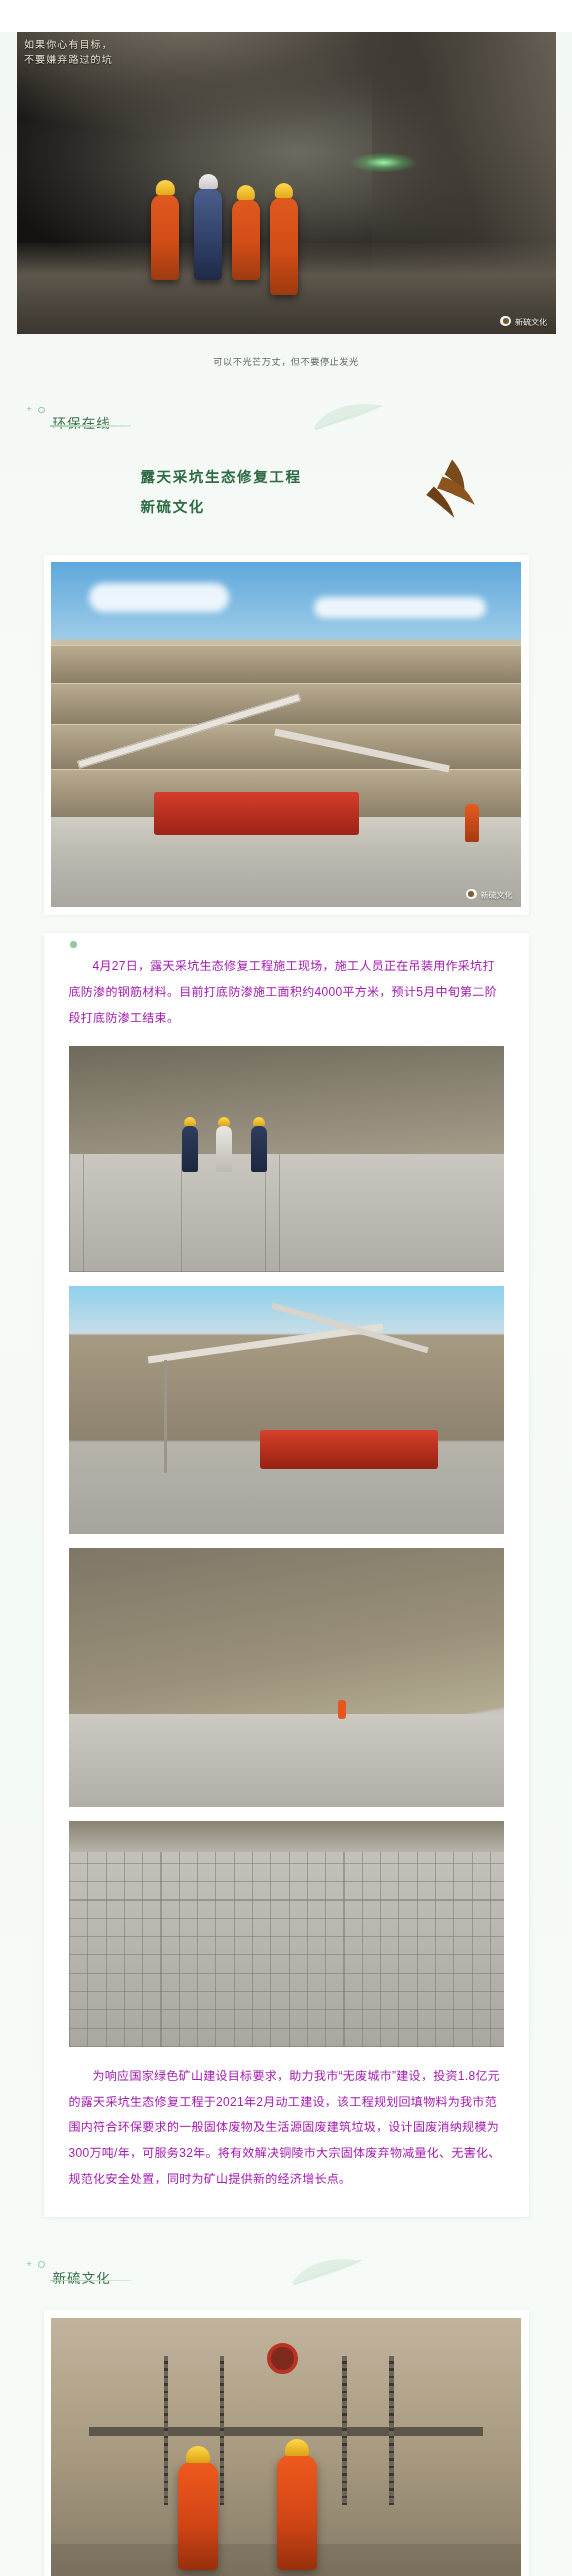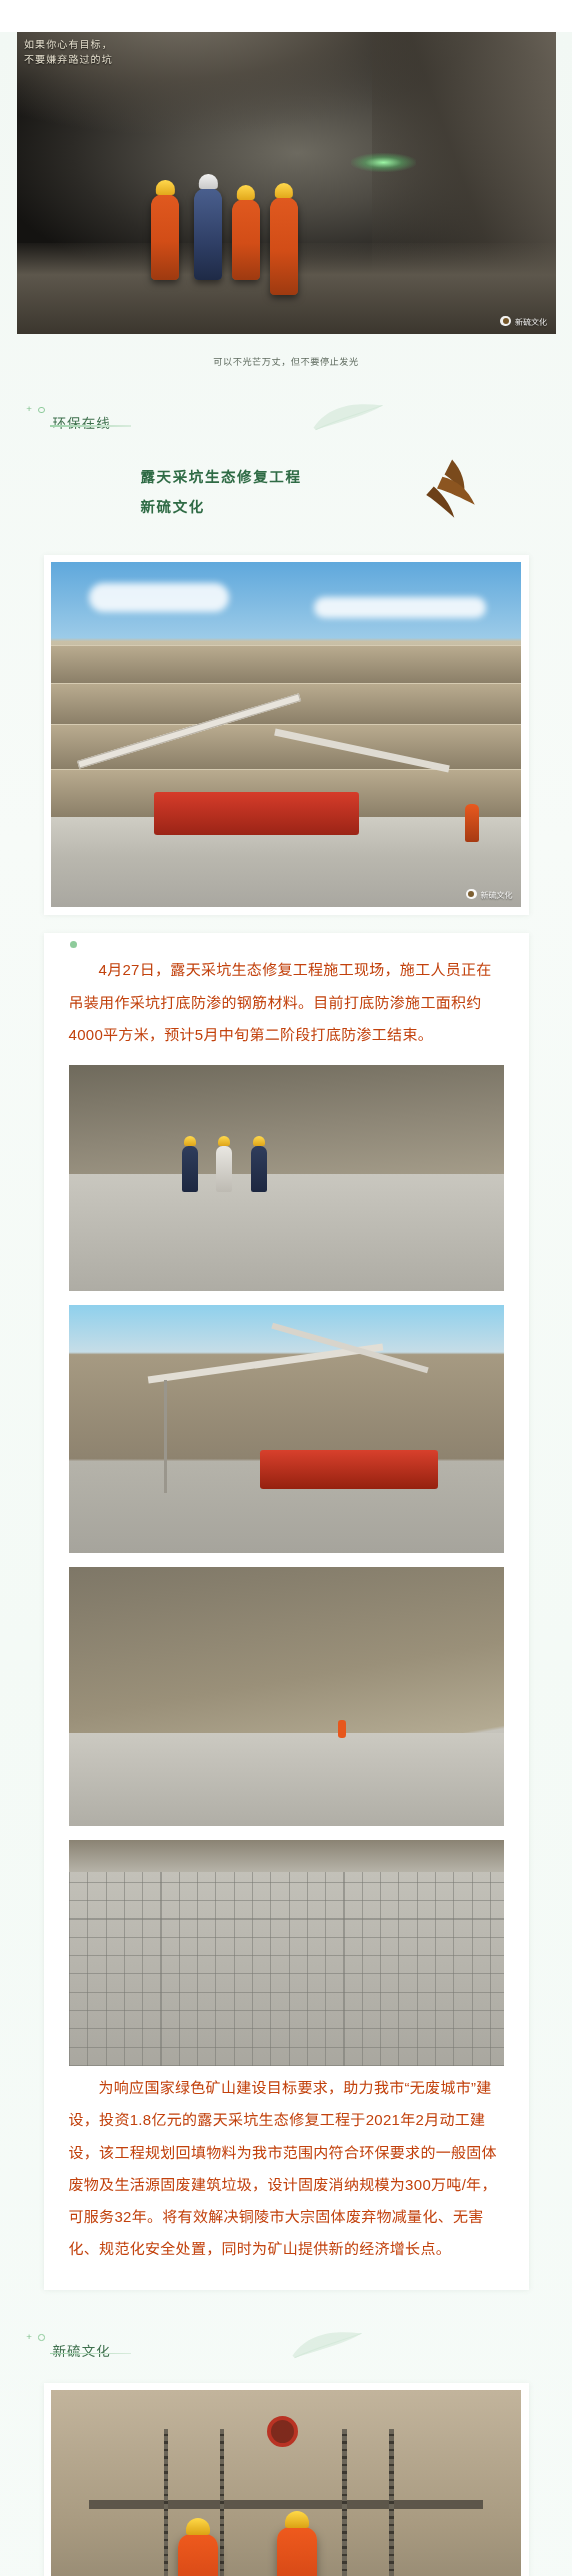--- a/index.html
+++ b/index.html
@@ -370,23 +370,23 @@
   .textcard {
     width: 485px;
     margin: 18.3px auto 0 auto;
     background: #ffffff;
     padding: 21.5px 25px 24px 25px;
     box-shadow: 0 1.1px 5.4px rgba(80,110,90,.10);
     position: relative;
   }
   .textcard p {
     margin: 0 0 14px 0;
-    font-size: 15px;
+    font-size: 12px;
     line-height: 2.15;
-    color: #c2410c;
+    color: #a21caf;
     text-indent: 2em;
     letter-spacing: 0.3px;
   }
   .textcard p:last-child { margin-bottom: 0; }
   .tc-dot {
     position: absolute; left: 26px; top: 8.6px;
     width: 7px; height: 7px; border-radius: 50%;
     background: #8ecb9b;
   }
   .inner-photos { padding: 0; }
@@ -491,21 +491,21 @@
         </div>
       </div>
 
       <div class="card">
         <div class="ph meshfull">
           <div class="edge"></div>
         </div>
       </div>
     </div>
 
-    <p style="margin-top:6px">为响应国家绿色矿山建设目标要求，助力我市“无废城市”建设，投资1.8亿元的露天采坑生态修复工程于2021年2月动工建设，该工程规划回填物料为我市范围内符合环保要求的一般固体废物及生活源固废建筑垃圾，设计固废消纳规模为300万吨/年，可服务32年。将有效解决铜陵市大宗固体废弃物减量化、无害化、规范化安全处置，同时为矿山提供新的经济增长点。</p>
+    <p style="margin-top:17px">为响应国家绿色矿山建设目标要求，助力我市“无废城市”建设，投资1.8亿元的露天采坑生态修复工程于2021年2月动工建设，该工程规划回填物料为我市范围内符合环保要求的一般固体废物及生活源固废建筑垃圾，设计固废消纳规模为300万吨/年，可服务32年。将有效解决铜陵市大宗固体废弃物减量化、无害化、规范化安全处置，同时为矿山提供新的经济增长点。</p>
   </div>
 
   <div class="section-head" style="margin-top:38px">
     <span class="sec-plus">+</span>
     <span class="sec-circle"></span>
     <span class="sec-title">新硫文化</span>
     <span class="sec-underline"></span>
     <svg class="sec-leaf" style="right:183px" viewBox="0 0 170 64">
       <path d="M20 54 C50 10 100 6 150 12 C120 30 80 40 24 58 Z" fill="#cfe6d5"></path>
       <path d="M24 58 C60 40 100 30 150 12" stroke="#bcdcc4" stroke-width="2" fill="none"></path>

